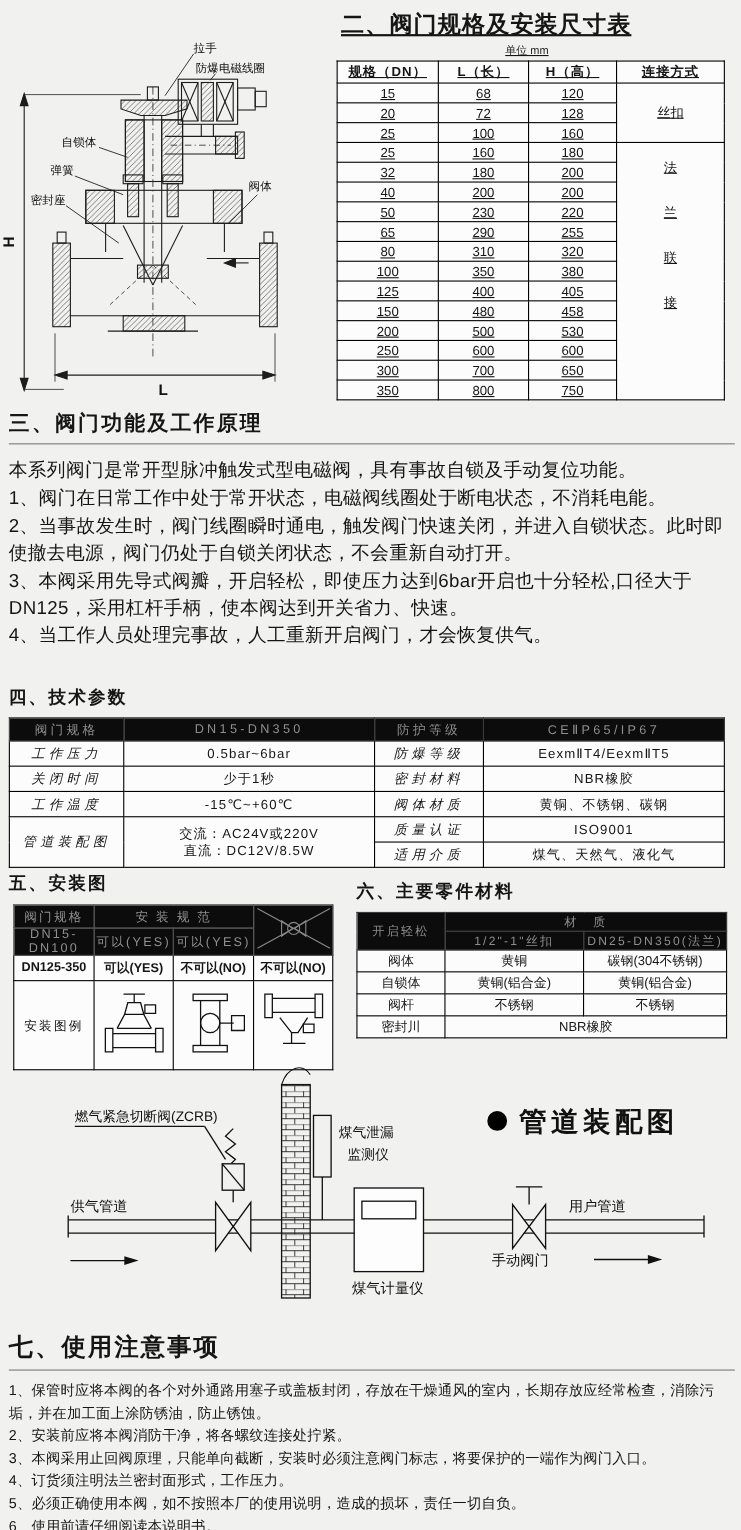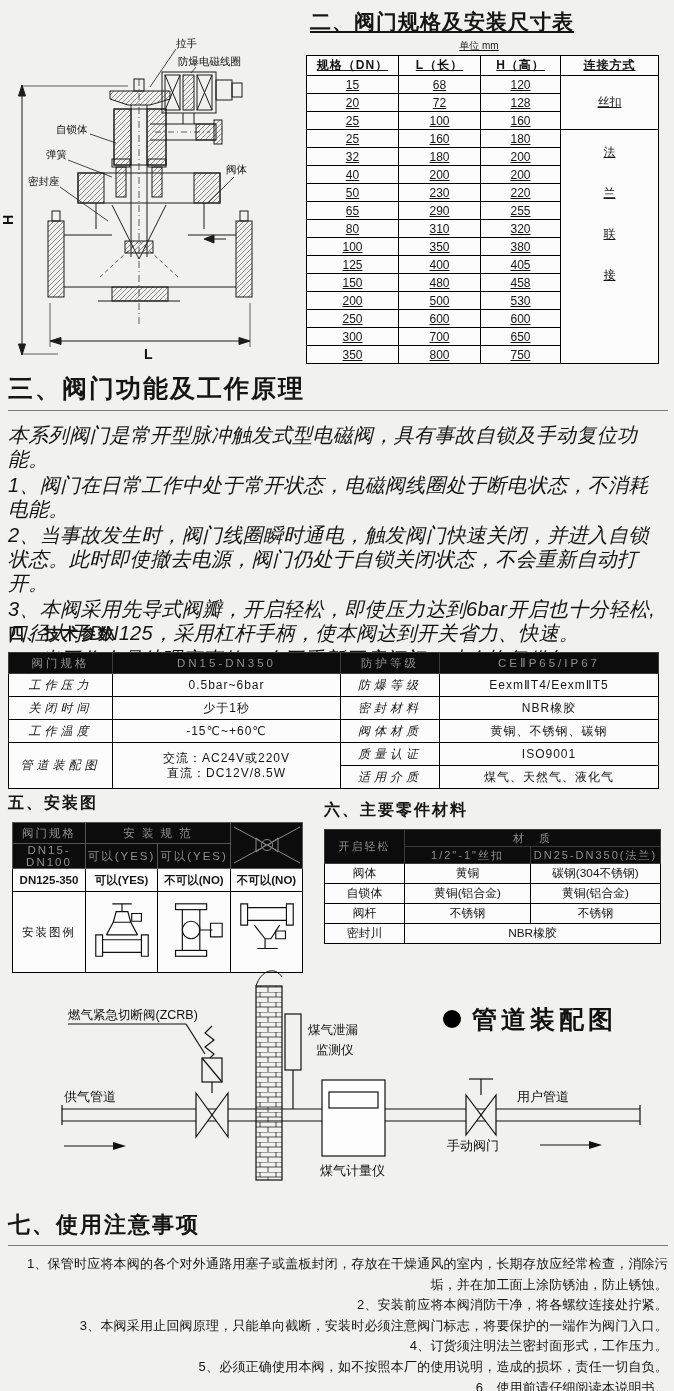--- a/index.html
+++ b/index.html
@@ -16,26 +16,26 @@
   #right-top{left:302px;top:8px;width:366px;text-decoration:underline;}
   .s2-title{font-size:21px;font-weight:bold;margin:0 0 0 8px;letter-spacing:1px;}
   .unit-note{text-align:center;font-size:10px;padding-right:12px;margin:3px 0 2px 0;color:#222;}
   table.spec{width:352px;margin-left:4px;table-layout:fixed;}
   table.spec th{height:19px;font-weight:bold;font-size:12px;letter-spacing:1px;}
   table.spec td{height:17px;}
   .vflange{display:flex;flex-direction:column;align-items:center;justify-content:flex-start;padding-top:14px;gap:24px;height:100%;box-sizing:border-box;}
   .vflange span{font-size:12px;}
 
   
-  .big-title{font-size:25px;font-weight:bold;letter-spacing:2px;margin:0;padding-bottom:5px;border-bottom:1px solid #7a7a7a;}
+  .big-title{font-size:19px;font-weight:bold;letter-spacing:2px;margin:0;padding-bottom:5px;border-bottom:1px solid #7a7a7a;}
   .mid-title{font-size:16px;font-weight:bold;letter-spacing:2px;margin:0;}
 
   #sec3{left:8px;top:372px;width:660px;}
   #sec3 .paras{margin-top:12px;}
-  #sec3 p{margin:0 0 1px 0;font-size:20px;line-height:24.4px;letter-spacing:0.3px;font-style:italic;}
+  #sec3 p{margin:0 0 1px 0;font-size:17px;line-height:24.4px;letter-spacing:0.3px;}
 
   
   #sec4{left:8px;top:624px;width:660px;}
   table.tech{width:650px;margin-top:7px;table-layout:fixed;}
   table.tech td{height:22px;font-size:12px;letter-spacing:1px;}
   table.tech tr.hd td{background:#0c0c0c;color:#8e8e8e;border-color:#3a3a3a;height:20px;letter-spacing:3px;font-size:11.5px;}
   table.tech td.lbl{letter-spacing:4px;font-style:italic;}
   .twoline{line-height:15px;font-size:12px;}
 
   
@@ -53,21 +53,21 @@
   table.mat td{height:19px;font-size:11.8px;}
   table.mat tr.hd td{background:#0c0c0c;color:#8e8e8e;border-color:#3a3a3a;height:16px;font-size:11px;letter-spacing:2px;}
 
   
   #piping{left:0;top:962px;width:674px;height:248px;}
   
   #drawing{left:0;top:25px;width:300px;height:346px;}
 
   #sec7{left:8px;top:1210px;width:660px;}
   #sec7 .notes{margin-top:8px;}
-  #sec7 p{margin:0;font-size:13px;line-height:20.6px;letter-spacing:0.2px;text-align:right;}
+  #sec7 p{margin:0;font-size:13px;line-height:20.6px;letter-spacing:0.2px;}
 </style>
 </head>
 <body>
 
 <svg id="drawing" class="abs" viewBox="0 0 300 346" xmlns="http://www.w3.org/2000/svg">
   <defs>
     <pattern id="hatch" width="5" height="5" patternUnits="userSpaceOnUse">
       <path d="M0,5 L5,0" stroke="#444" stroke-width="0.6"></path>
     </pattern>
   </defs>

